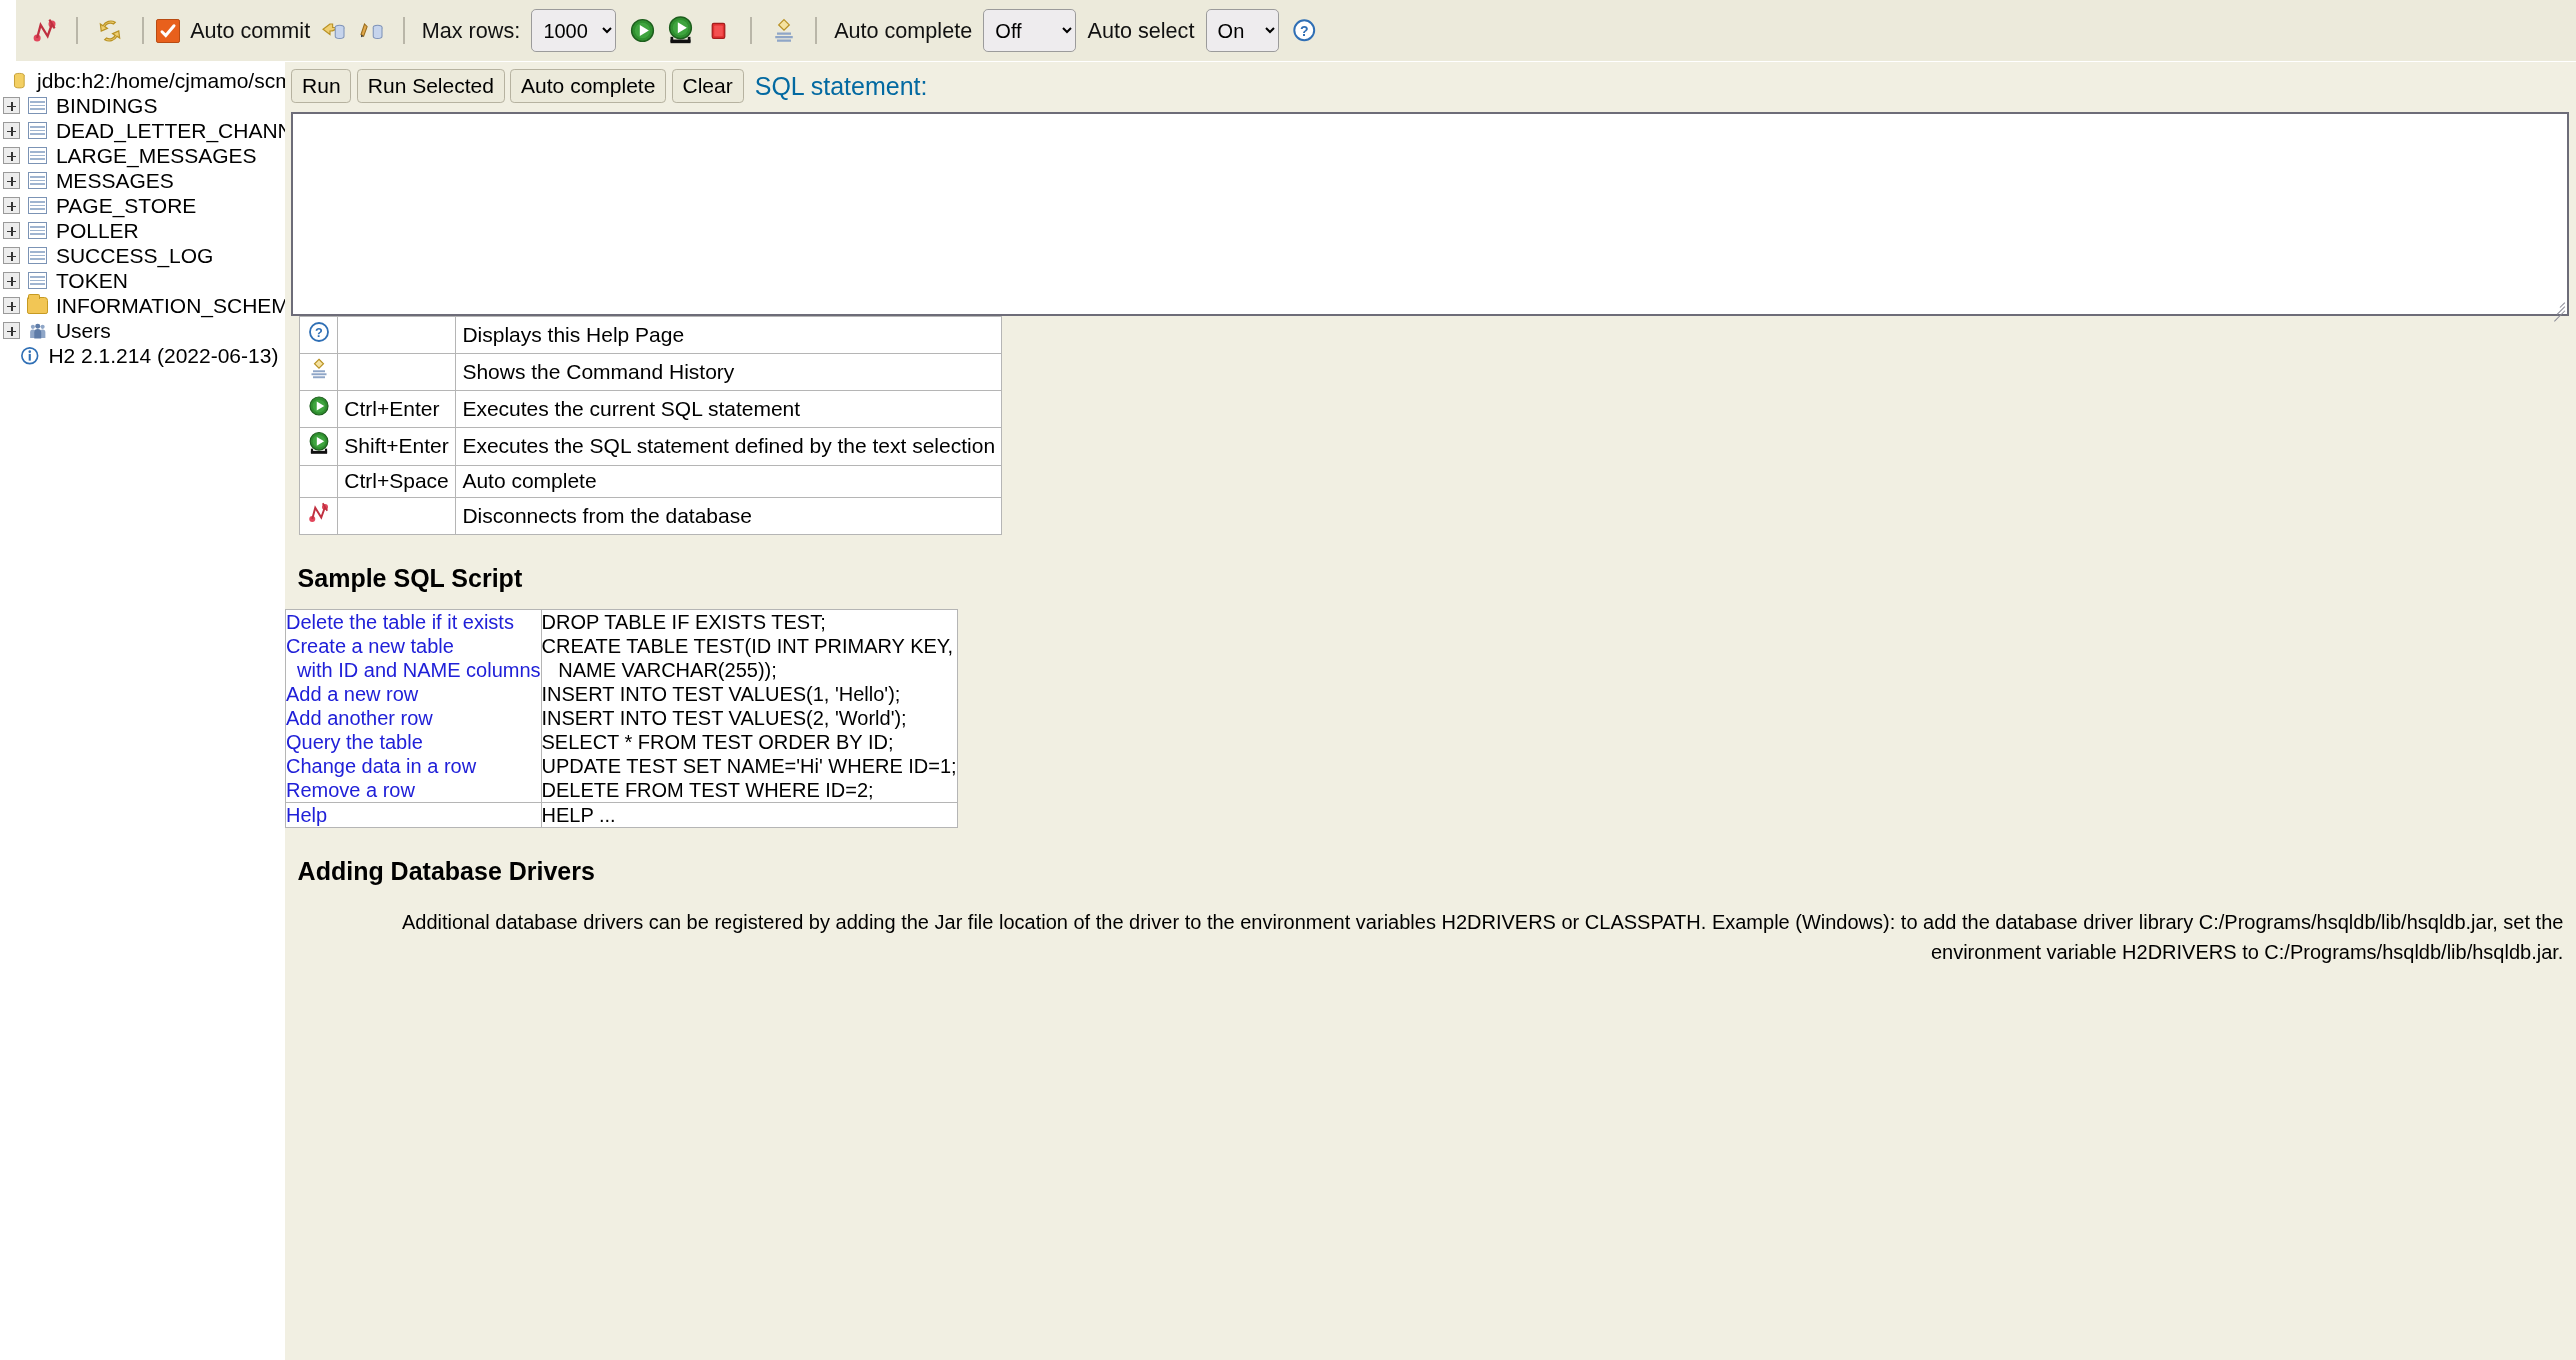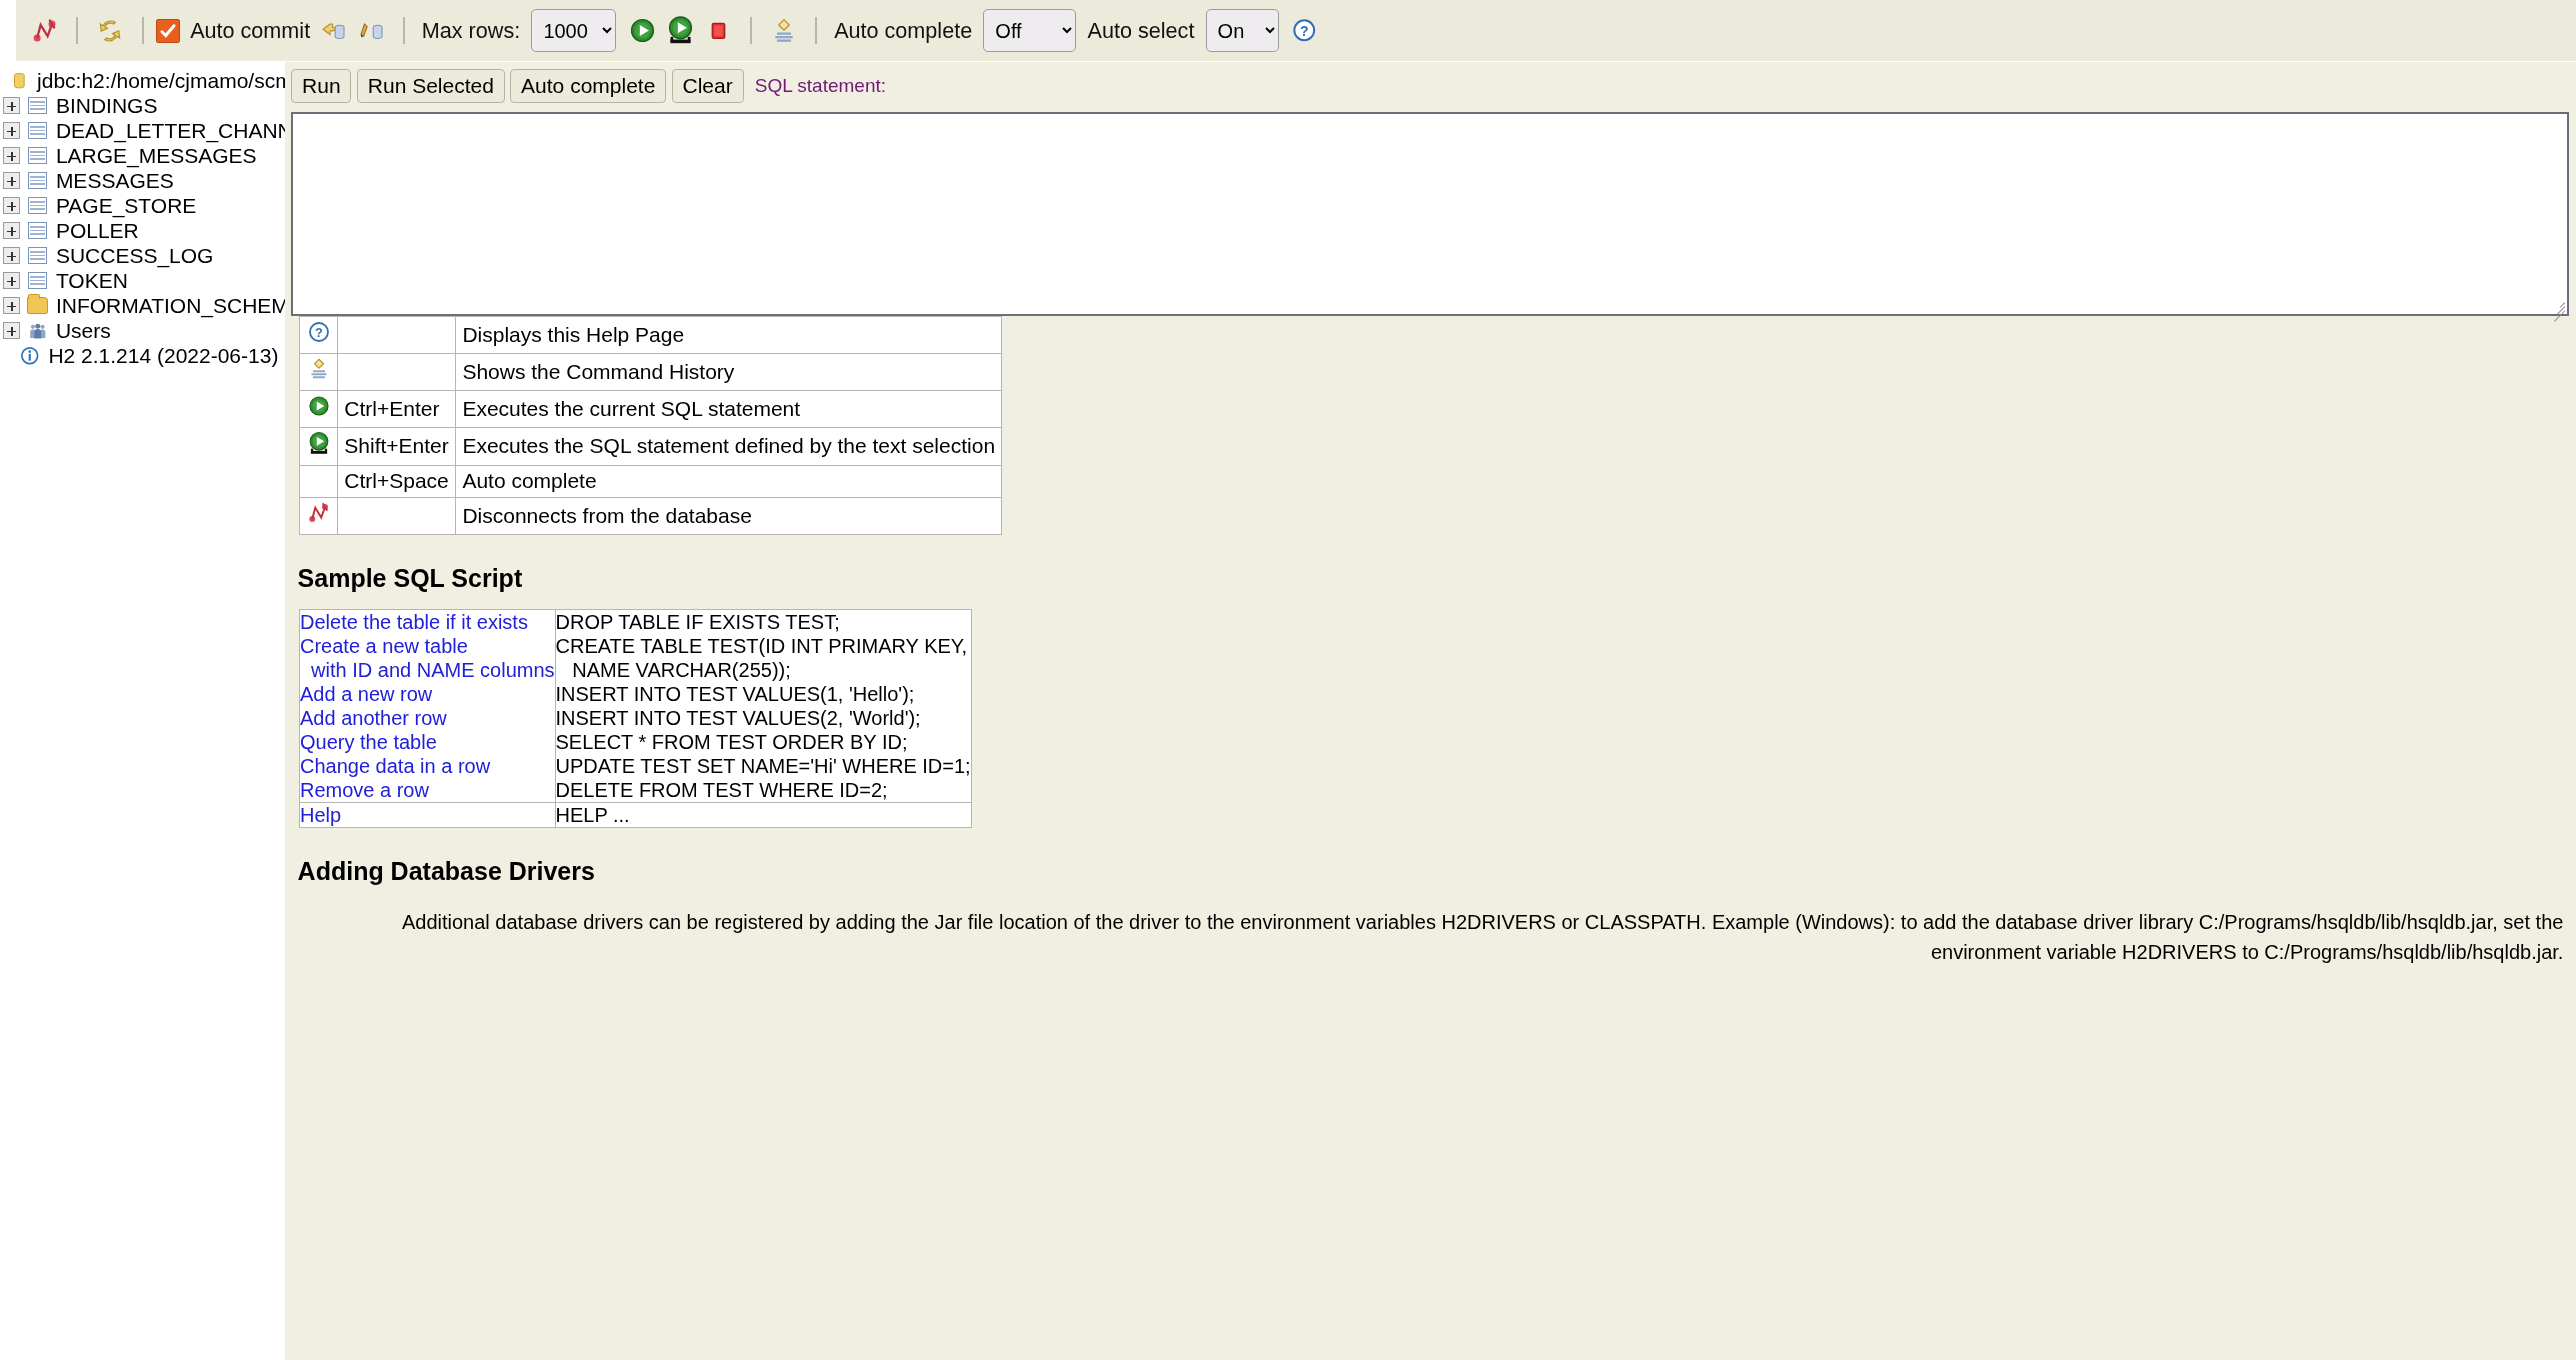--- a/index.html
+++ b/index.html
@@ -105,21 +105,21 @@
     font-family: "Liberation Sans", sans-serif;
     font-size: 21px;
     background: #eceadb;
     border: 0.7px solid #b6b2a0;
     border-radius: 4.2px;
     padding: 3.5px 9.8px 4.9px 9.8px;
     color: #000;
     cursor: pointer;
     white-space: nowrap;
   }
-  .sqlbar-label { font-size: 19px; color: #701a75; margin-left: 5.6px; white-space: nowrap; }
+  .sqlbar-label { font-size: 25px; color: #0369a1; margin-left: 5.6px; white-space: nowrap; }
 
   #sql-textarea-wrap {
     position: relative;
     margin: 4.9px 7px 0 6.3px;
     height: 204px;
   }
   textarea#sql-input {
     width: 100%; height: 100%;
     background: #ffffff;
     border: 2.1px solid #6d6c78;
@@ -158,21 +158,21 @@
     color: #000;
     padding: 2.8px 6.3px 4.2px 6.3px;
     vertical-align: middle;
     background: #ffffff;
   }
   td.col-icon { width: 38px; text-align: center; padding: 1.4px; }
   td.col-key  { width: 117px; white-space: nowrap; }
   td.col-desc { white-space: nowrap; }
 
   
-  table.script { border-collapse: collapse; margin-left: 14px;
+  table.script { border-collapse: collapse; 
                  border: 0.7px solid #9a9a9a; background:#fff; }
   table.script td { border: 0.7px solid #b5b5b5; vertical-align: top;
                     padding: 0; background:#ffffff; }
   .desc-cell { width: 223px; padding: 4.2px 5.6px 5.6px 5.6px; }
   .sql-cell  { width: 358px; padding: 4.2px 5.6px 5.6px 5.6px; }
   .desc-cell div, .sql-cell div {
     font-size: 20px; line-height: 24px; white-space: pre; color: #000;
   }
   .desc-cell div { color: #2020d8; cursor: pointer; }
 

